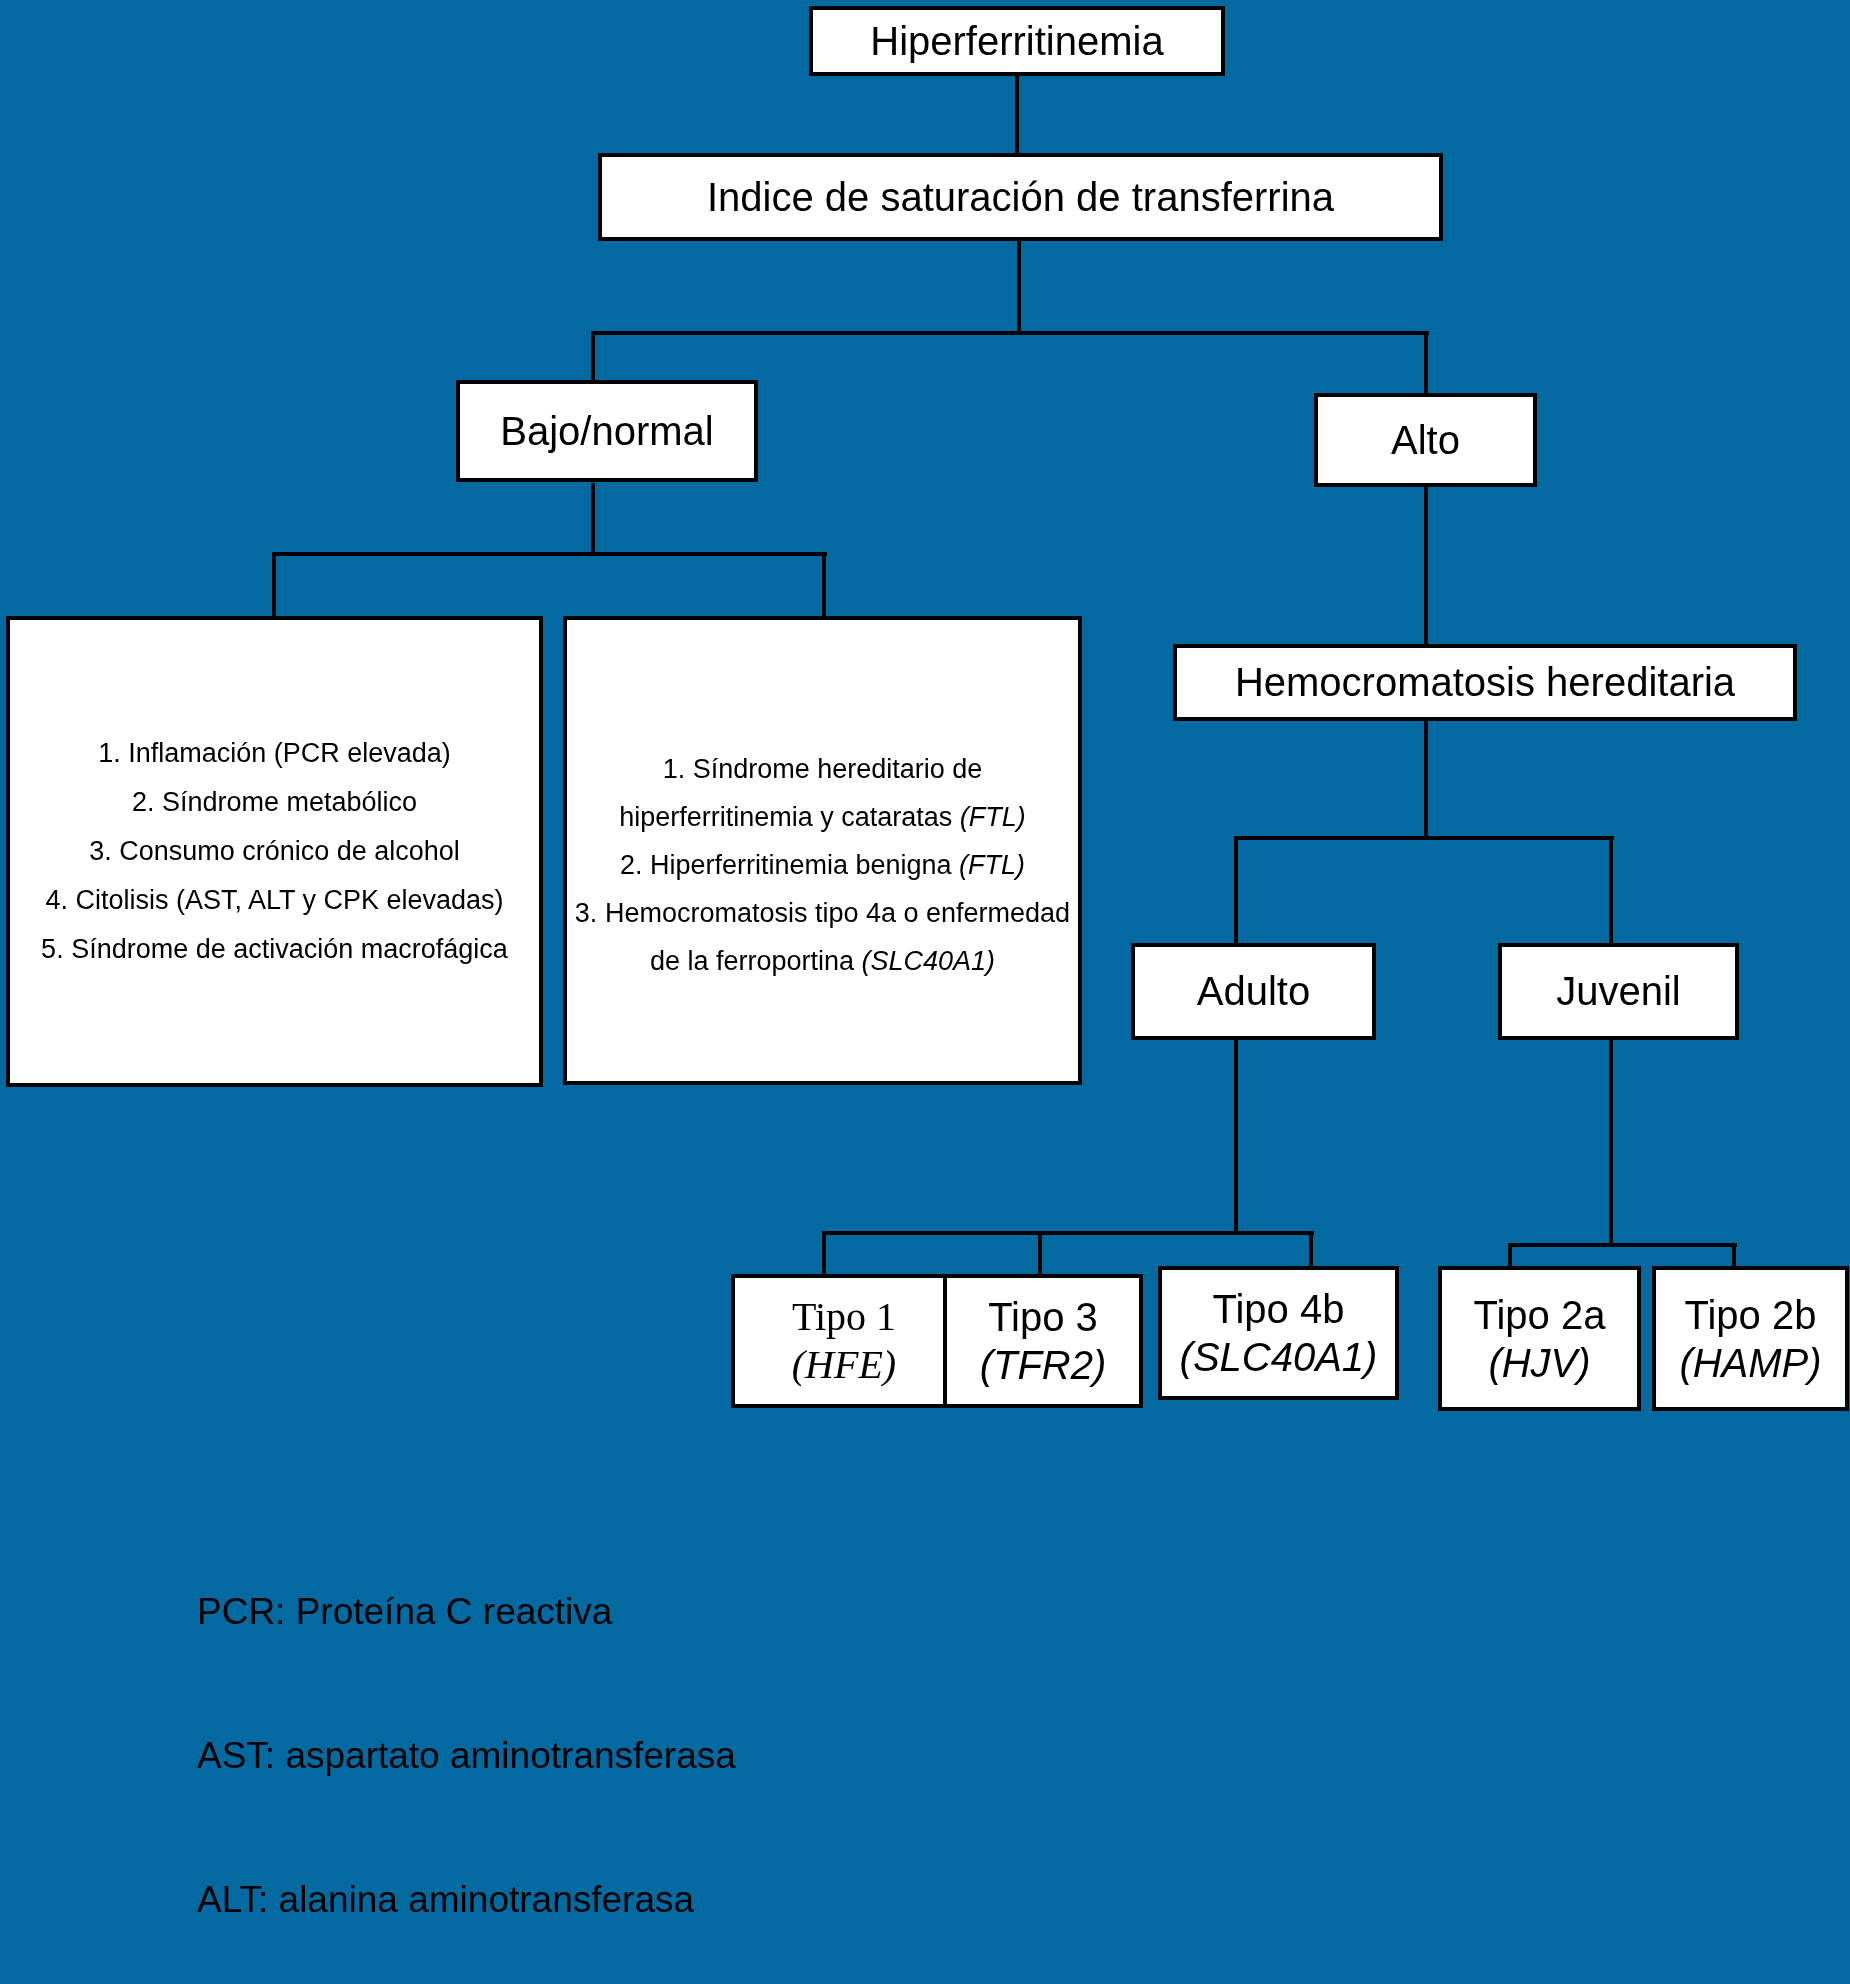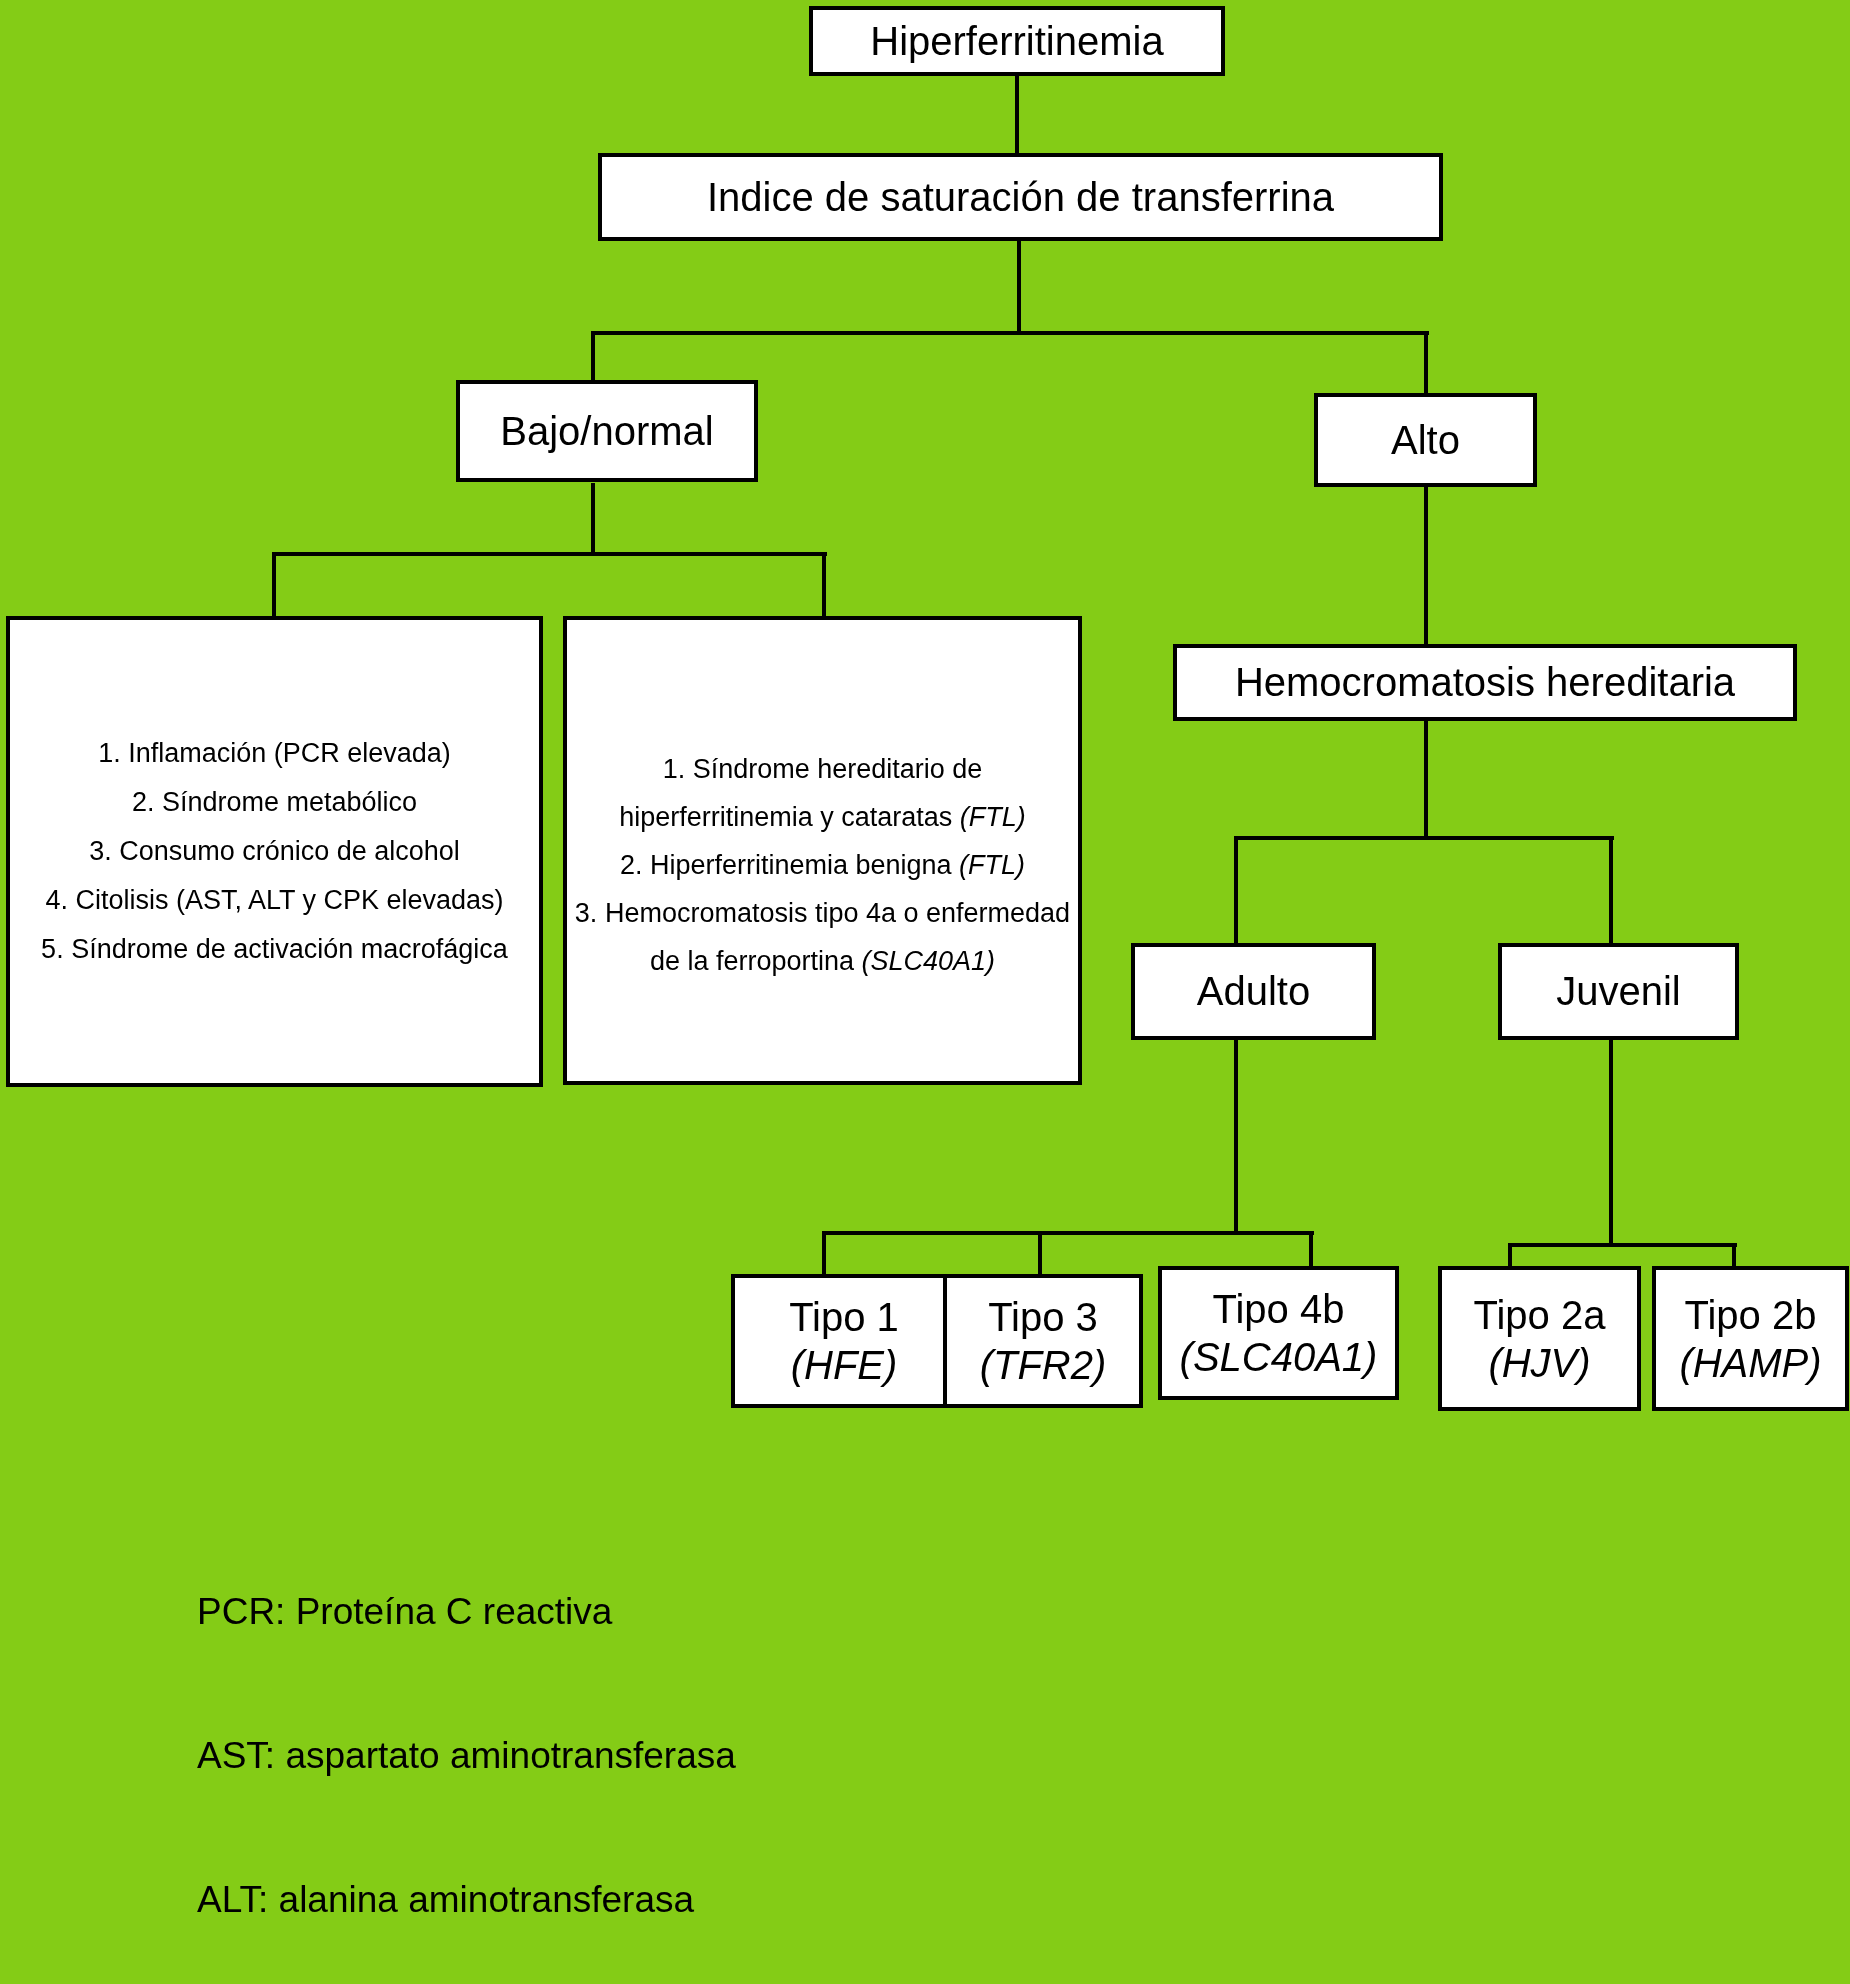--- a/index.html
+++ b/index.html
@@ -1,20 +1,20 @@
 <!DOCTYPE html>
 <html style="font-size:12px"><head>
 <meta charset="utf-8">
 <style>
   html,body{margin:0;padding:0;background:#ffffff;}
   #canvas{
     position:relative;
     width:1851px;
     height:1985px;
-    background:#84cc16;
+    background:#0369a1;
     font-family:"Liberation Sans", "DejaVu Sans", sans-serif;
     color:#000000;
     overflow:hidden;
   }
   .node{
     position:absolute;
     box-sizing:border-box;
     border:4.5px solid #000000;
     background:#ffffff;
     display:flex;
@@ -106,21 +106,21 @@
   </div>
 
   <div class="node" style="left:1131px;top:943px;width:245px;height:97px;">
     <span>Adulto</span>
   </div>
 
   <div class="node" style="left:1498px;top:943px;width:241px;height:97px;">
     <span>Juvenil</span>
   </div>
 
-  <div class="node tipo" style="left:731px;top:1274px;width:226px;height:134px;">
+  <div class="node tipo" style="left:731px;top:1274px;width:226px;height:134px;font-family:Liberation Serif, serif;">
     <span>Tipo 1</span>
     <i class="gene">(HFE)</i>
   </div>
 
   <div class="node tipo" style="left:943px;top:1274px;width:200px;height:134px;">
     <span>Tipo 3</span>
     <i class="gene">(TFR2)</i>
   </div>
 
   <div class="node tipo" style="left:1158px;top:1266px;width:241px;height:134px;">

